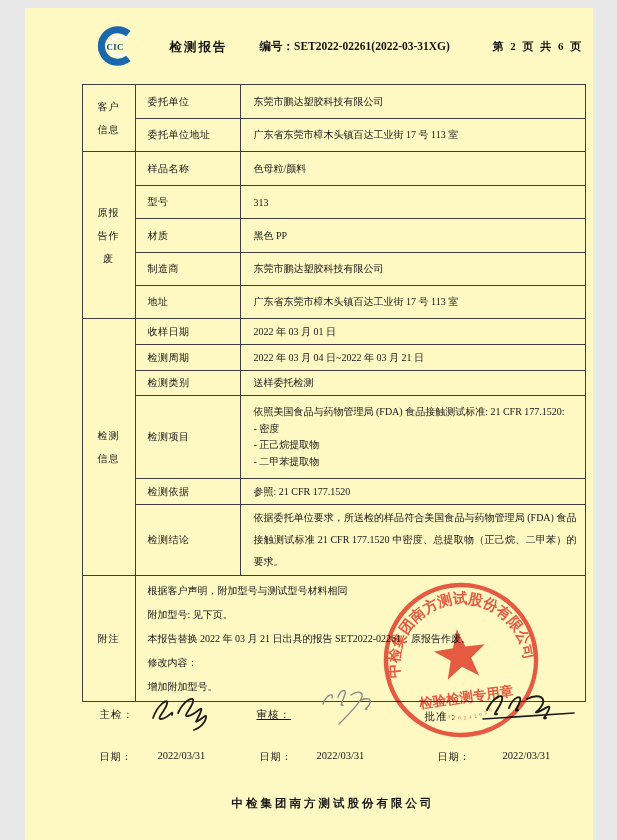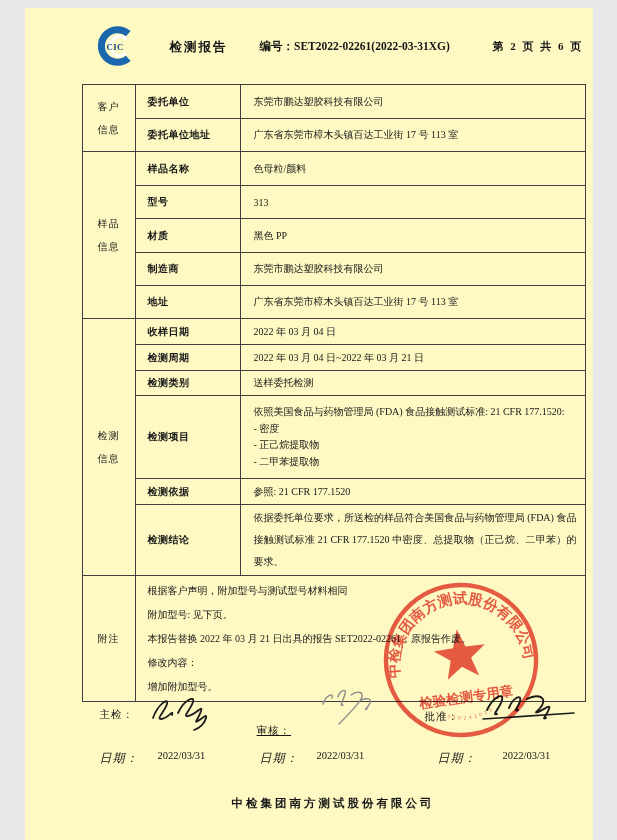--- a/index.html
+++ b/index.html
@@ -10,33 +10,33 @@
   
   .logo{position:absolute;left:62px;top:16px;width:58px;height:44px;}
   .hdr-title{position:absolute;left:145px;top:31px;font-size:12.5px;font-weight:bold;letter-spacing:2px;}
   .hdr-no{position:absolute;left:235px;top:31px;font-size:11.5px;font-weight:bold;}
   .hdr-page{position:absolute;left:468px;top:31px;font-size:11px;font-weight:bold;letter-spacing:2px;white-space:nowrap;}
   
   table.info{position:absolute;left:57px;top:76px;border-collapse:collapse;table-layout:fixed;width:503px;}
   table.info td{border:1px solid #3e3e3e;font-size:10px;color:#161616;vertical-align:middle;overflow:hidden;}
   td.sec{text-align:center;padding:0;}
   td.sec .secw{width:26px;margin:0 auto;line-height:23px;letter-spacing:1px;text-align:center;}
-  td.lbl{padding-left:12px;letter-spacing:0.5px;font-weight:bold;}
+  td.lbl{padding-left:12px;letter-spacing:0.5px;}
   td.val{padding-left:13px;padding-right:8px;}
   td.val.multi{padding-top:3px;padding-bottom:3px;}
   td.val.multi div{line-height:16.5px;}
   td.val.concl{line-height:22px;text-align:justify;padding-top:2px;padding-bottom:2px;}
   td.notes{padding-left:12px;padding-right:8px;font-family:Liberation Serif, serif;}
   td.notes div{line-height:24px;}
   tr.h34{height:34px;} tr.h33{height:33px;} tr.h26{height:26px;} tr.h25{height:25px;}
   tr.h83{height:83px;} tr.h50{height:50px;} tr.h126{height:126px;}
   
   .sig-label{position:absolute;font-size:10.5px;letter-spacing:1px;white-space:nowrap;}
   .sig-svg{position:absolute;}
-  .date-label{position:absolute;font-size:12px;letter-spacing:1px;font-style:italic;}
+  .date-label{position:absolute;font-size:10px;letter-spacing:1px;}
   .date-val{position:absolute;font-size:10.5px;}
   
   .stamp{
     position:absolute;left:356px;top:572px;width:160px;height:160px;
     color:#e2463e;opacity:0.88;mix-blend-mode:multiply;transform:rotate(-8deg);
   }
   
   .footer{position:absolute;left:0;top:788px;width:617px;text-align:center;}
   .f-company{font-size:11.5px;font-weight:bold;letter-spacing:3px;}
   .f-line{font-size:10px;margin-top:3px;letter-spacing:0.4px;white-space:nowrap;}
@@ -71,21 +71,21 @@
       <td class="lbl">委托单位</td>
       <td class="val">东莞市鹏达塑胶科技有限公司</td>
     </tr>
     <tr class="h33">
       <td class="lbl">委托单位地址</td>
       <td class="val">广东省东莞市樟木头镇百达工业街 17 号 113 室</td>
     </tr>
 
     <tr class="h34">
       <td class="sec" rowspan="5">
-            <div class="secw">样品信息</div>
+            <div class="secw">原报告作废</div>
           </td>
       <td class="lbl">样品名称</td>
       <td class="val">色母粒/颜料</td>
     </tr>
     <tr class="h33">
       <td class="lbl">型号</td>
       <td class="val">313</td>
     </tr>
     <tr class="h34">
       <td class="lbl">材质</td>
@@ -98,21 +98,21 @@
     <tr class="h33">
       <td class="lbl">地址</td>
       <td class="val">广东省东莞市樟木头镇百达工业街 17 号 113 室</td>
     </tr>
 
     <tr class="h26">
       <td class="sec" rowspan="6">
             <div class="secw">检测信息</div>
           </td>
       <td class="lbl">收样日期</td>
-      <td class="val">2022 年 03 月 04 日</td>
+      <td class="val">2022 年 03 月 01 日</td>
     </tr>
     <tr class="h26">
       <td class="lbl">检测周期</td>
       <td class="val">2022 年 03 月 04 日~2022 年 03 月 21 日</td>
     </tr>
     <tr class="h25">
       <td class="lbl">检测类别</td>
       <td class="val">送样委托检测</td>
     </tr>
     <tr class="h83">
@@ -145,21 +145,21 @@
         <div>增加附加型号。</div>
       </td>
     </tr>
   </tbody>
     </table>
 
   <div class="sig-label" style="left:75px;top:700px;">主检：</div>
   <svg class="sig-svg" style="left:120px;top:682px;" width="85" height="44" viewBox="0 0 85 44">
     <path d="M8,28 C13,14 24,7 22,14 C20,21 11,29 16,29 C23,29 29,18 27,25 M33,23 C39,10 50,5 48,12 C46,19 37,27 43,26 C52,24 58,14 56,21 C54,28 48,34 53,31 C58,28 62,23 61,28 C60,33 55,38 49,40" fill="none" stroke="#1c1c1c" stroke-width="1.8" stroke-linecap="round"></path>
   </svg>
-  <div class="sig-label" style="left:232px;top:716px;text-decoration:underline;">审核：</div>
+  <div class="sig-label" style="left:232px;top:700px;text-decoration:underline;">审核：</div>
   <svg class="sig-svg" style="left:288px;top:678px;" width="70" height="46" viewBox="0 0 70 46">
     <path d="M10,18 C13,9 21,6 19,12 M25,11 C27,4 34,2 32,8 C30,15 26,21 30,19 M38,9 C45,4 52,6 48,13 C44,20 34,30 26,38 M48,14 C53,12 59,12 57,17 C55,22 50,24 54,23" fill="none" stroke="#8a8a8a" stroke-width="1.4" stroke-linecap="round"></path>
   </svg>
   <div class="sig-label" style="left:400px;top:702px;">批准：</div>
   <svg class="sig-svg" style="left:452px;top:678px;" width="105" height="46" viewBox="0 0 105 46">
     <path d="M10,24 C16,11 27,6 25,14 C23,22 14,30 20,28 M32,22 C36,11 45,8 43,15 C41,22 36,26 41,24 M50,13 C59,8 68,10 66,17 C64,24 55,28 61,26 C67,24 74,17 72,23 C70,29 64,34 69,32" fill="none" stroke="#1c1c1c" stroke-width="1.9" stroke-linecap="round"></path>
     <path d="M6,33 L97,27" fill="none" stroke="#1c1c1c" stroke-width="1.6" stroke-linecap="round"></path>
   </svg>
 
   <div class="date-label" style="left:75px;top:742px;">日期：</div>

